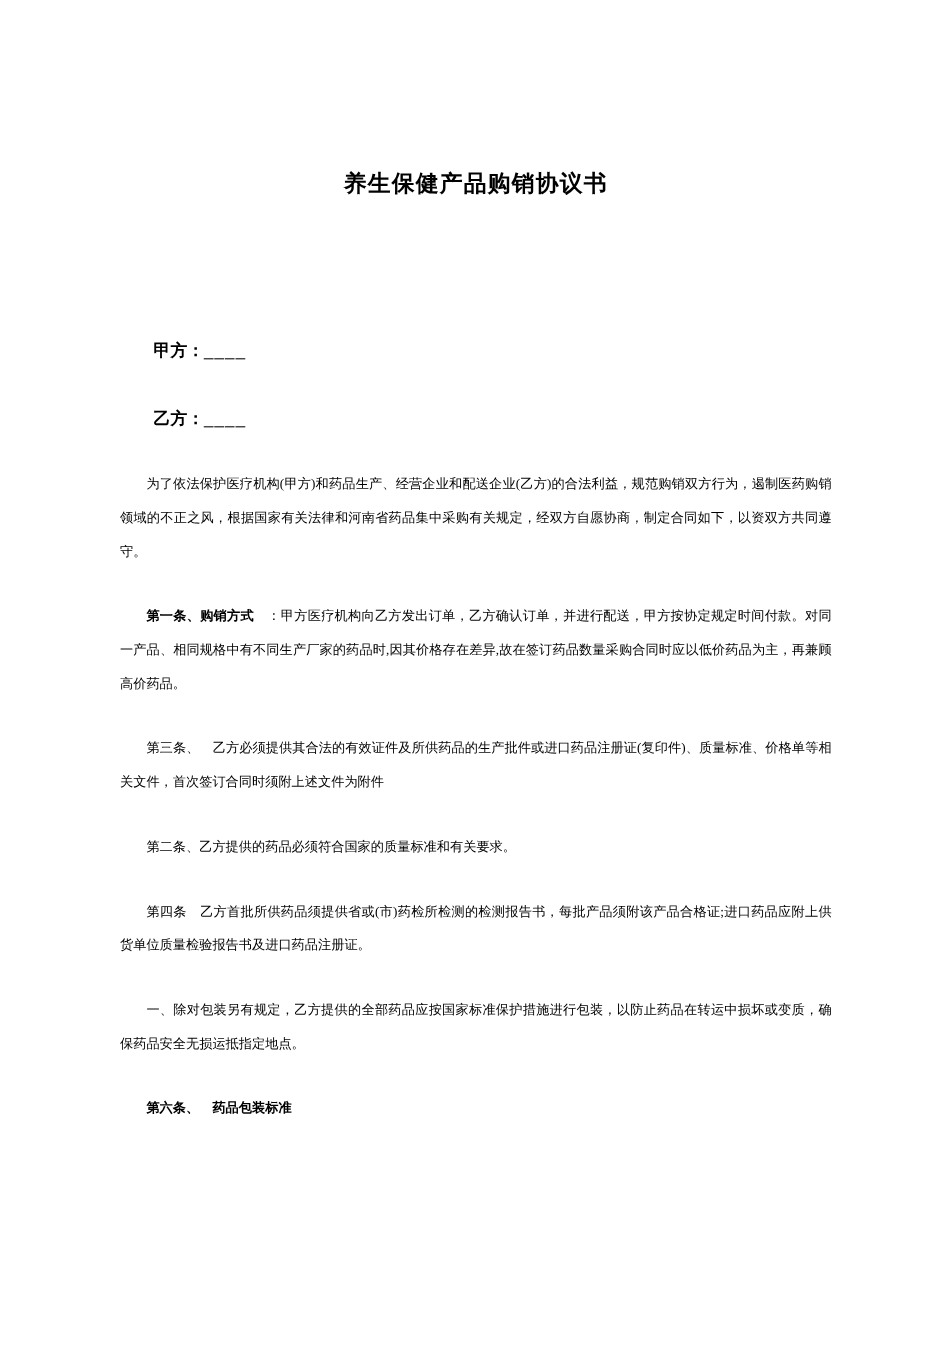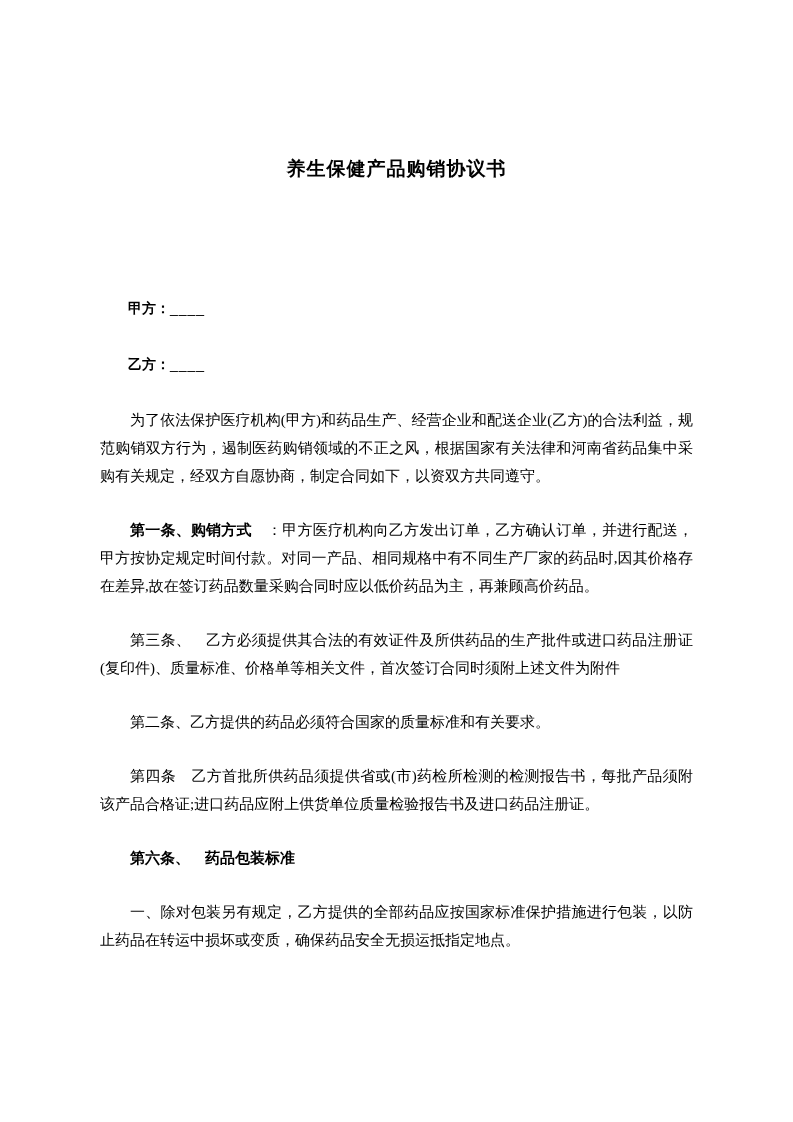--- a/index.html
+++ b/index.html
@@ -4,21 +4,21 @@
 <style>
   html, body {
     margin: 0;
     padding: 0;
     background: #ffffff;
   }
   .page {
     position: relative;
     width: 793px;
     height: 1030px;
-    margin: 16px auto;
+    margin: 0 auto;
     background: #ffffff;
     box-sizing: border-box;
     padding: 140px 100px 0 100px;
     font-family: "Liberation Serif", "DejaVu Serif", serif;
     color: #000000;
     overflow: hidden;
   }
   .doc-title {
     margin: 0 0 112px 0;
     text-align: center;
@@ -34,21 +34,21 @@
     text-indent: 2em;
     font-family: "Liberation Sans", "DejaVu Sans", sans-serif;
     font-weight: bold;
   }
   .party-line .blank {
     font-weight: normal;
     letter-spacing: 1px;
   }
   .para {
     margin: 0 0 26px 0;
-    font-size: 15px;
+    font-size: 11px;
     line-height: 28px;
     text-indent: 2em;
     text-align: justify;
   }
   .para .lead {
     font-weight: bold;
   }
   .page-number {
     position: absolute;
     left: 0;
@@ -73,19 +73,19 @@
   <p class="para"><span class="lead"></span><span>为了依法保护医疗机构(甲方)和药品生产、经营企业和配送企业(乙方)的合法利益，规范购销双方行为，遏制医药购销领域的不正之风，根据国家有关法律和河南省药品集中采购有关规定，经双方自愿协商，制定合同如下，以资双方共同遵守。</span></p>
 
   <p class="para"><span class="lead">第一条、购销方式</span><span>　：甲方医疗机构向乙方发出订单，乙方确认订单，并进行配送，甲方按协定规定时间付款。对同一产品、相同规格中有不同生产厂家的药品时,因其价格存在差异,故在签订药品数量采购合同时应以低价药品为主，再兼顾高价药品。</span></p>
 
   <p class="para"><span class="lead"></span><span>第三条、　乙方必须提供其合法的有效证件及所供药品的生产批件或进口药品注册证(复印件)、质量标准、价格单等相关文件，首次签订合同时须附上述文件为附件</span></p>
 
   <p class="para"><span class="lead"></span><span>第二条、乙方提供的药品必须符合国家的质量标准和有关要求。</span></p>
 
   <p class="para"><span class="lead"></span><span>第四条　乙方首批所供药品须提供省或(市)药检所检测的检测报告书，每批产品须附该产品合格证;进口药品应附上供货单位质量检验报告书及进口药品注册证。</span></p>
 
+  <p class="para"><span class="lead"></span><span>一、除对包装另有规定，乙方提供的全部药品应按国家标准保护措施进行包装，以防止药品在转运中损坏或变质，确保药品安全无损运抵指定地点。</span></p>
+
   <p class="para"><span class="lead">第六条、　药品包装标准</span><span></span></p>
-
-  <p class="para"><span class="lead"></span><span>一、除对包装另有规定，乙方提供的全部药品应按国家标准保护措施进行包装，以防止药品在转运中损坏或变质，确保药品安全无损运抵指定地点。</span></p>
 
   <div class="page-number">1</div>
 
 </div>
 
 </body></html>

